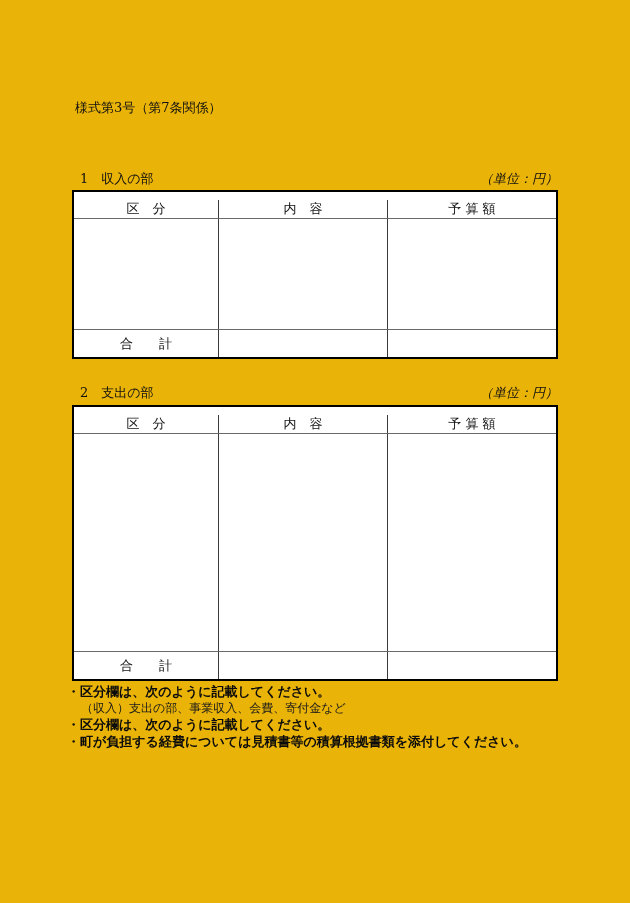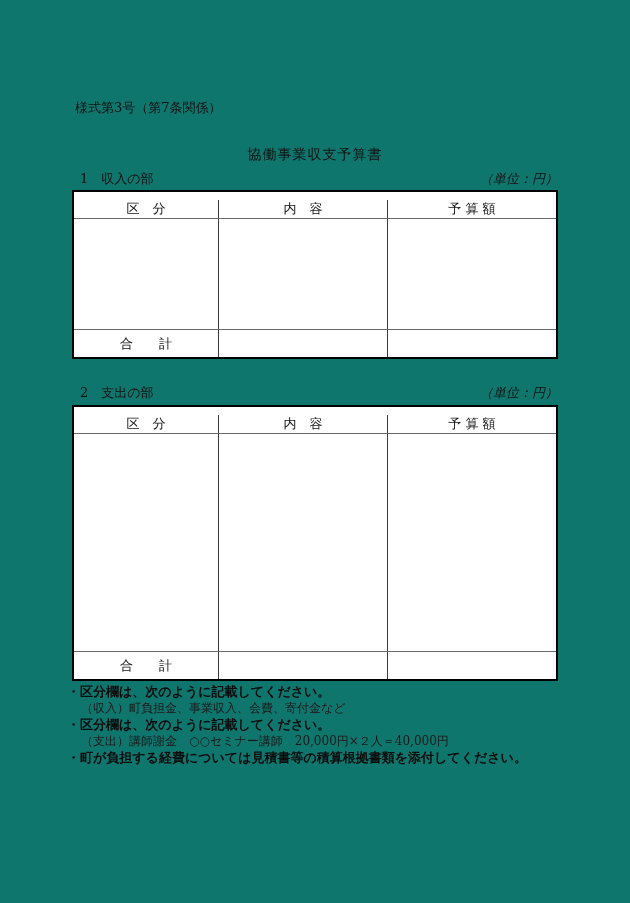--- a/index.html
+++ b/index.html
@@ -4,21 +4,21 @@
 <style>
   html, body {
     margin: 0;
     padding: 0;
     background: #ffffff;
   }
   .sheet {
     position: relative;
     width: 630px;
     height: 903px;
-    background: #0f766e;
+    background: #eab308;
     color: #111;
     font-family: "DejaVu Serif", "Liberation Serif", serif;
     overflow: hidden;
   }
   .form-number {
     position: absolute;
     left: 75px;
     top: 99px;
     font-size: 13px;
   }
@@ -109,21 +109,20 @@
     color: #1a1a1a;
   }
 </style>
 </head>
 <body>
 
 <div class="sheet">
 
   <div class="form-number">様式第3号（第7条関係）</div>
 
-  <div class="doc-title">協働事業収支予算書</div>
 
   <div class="section-heading sec1-heading">1　収入の部</div>
   <div class="unit-label sec1-unit">（単位：円）</div>
 
   <div class="budget-table table-income">
     <div class="row thead">
       <div class="cell c1">区　分</div>
       <div class="cell c2">内　容</div>
       <div class="cell c3">予 算 額</div>
     </div>
@@ -155,19 +154,18 @@
     </div>
     <div class="row trow">
       <div class="cell c1">合　　計</div>
       <div class="cell c2"></div>
       <div class="cell c3"></div>
     </div>
   </div>
 
   <div class="notes">
     <div class="note-line note-bold">・区分欄は、次のように記載してください。</div>
-    <div class="note-line note-plain">（収入）町負担金、事業収入、会費、寄付金など</div>
+    <div class="note-line note-plain">（収入）支出の部、事業収入、会費、寄付金など</div>
     <div class="note-line note-bold">・区分欄は、次のように記載してください。</div>
-    <div class="note-line note-plain">（支出）講師謝金　○○セミナー講師　20,000円×２人＝40,000円</div>
     <div class="note-line note-bold">・町が負担する経費については見積書等の積算根拠書類を添付してください。</div>
   </div>
 
 </div>
 
 </body></html>

